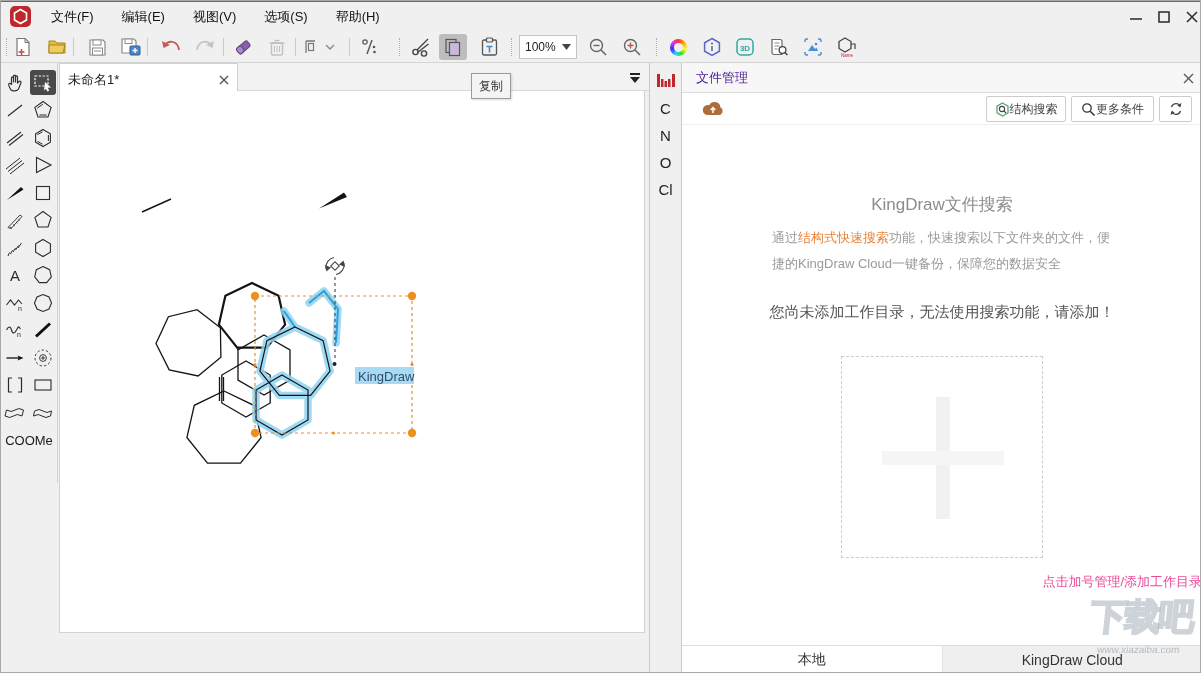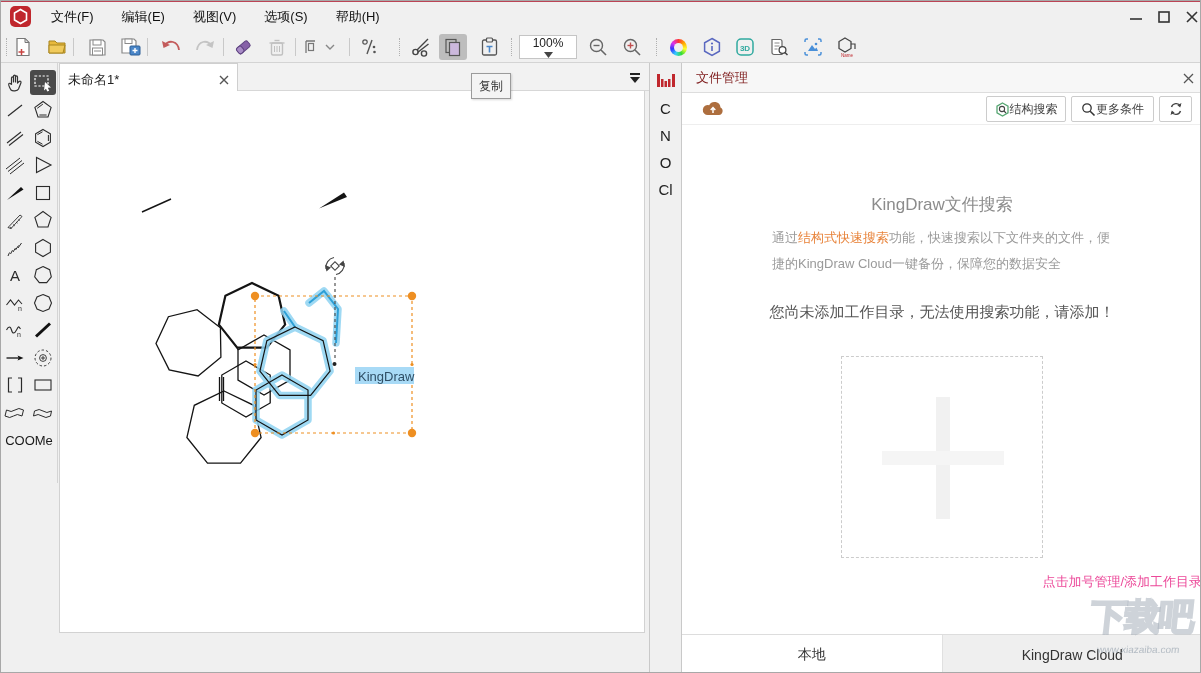--- a/index.html
+++ b/index.html
@@ -12,21 +12,21 @@
   .menu-item { font-size:13px; color:#111; padding:0 14px; line-height:30px; cursor:default; }
   .login-pill { position:absolute; left:1020px; top:6px; width:70px; height:19px; border-radius:10px; background:#dc7a6b; color:#fff; font-size:12px; text-align:center; line-height:19px;margin-top:23px; }
   .winbtn { position:absolute; top:4px; width:22px; height:22px; display:flex; align-items:center; justify-content:center; }
 
   
   .main-toolbar { position:absolute; left:0; top:30px; width:100%; height:32px; background:#f0f0f0; border-bottom:1px solid #d4d4d4; }
   .tbtn { position:absolute; top:3px; width:28px; height:26px; display:flex; align-items:center; justify-content:center; border-radius:3px; }
   .tbtn.active { background:#bdbdbd; }
   .tsep { position:absolute; top:7px; width:1px; height:18px; background:#c9c9c9; }
   .tsep.dotted { background:none; border-left:1px dotted #b0b0b0; }
-  .zoombox { position:absolute; left:518px; top:4px; width:58px; height:24px; background:#fff; border:1px solid #c5c5c5; font-size:12px; color:#222; display:flex; align-items:center; justify-content:space-between; padding:0 5px;flex-direction:column; }
+  .zoombox { position:absolute; left:518px; top:4px; width:58px; height:24px; background:#fff; border:1px solid #c5c5c5; font-size:12px; color:#222; display:flex; align-items:center; justify-content:space-between; padding:0 5px; }
   .colorwheel { width:17px; height:17px; border-radius:50%; background:conic-gradient(#f33,#fa0,#ff3,#3d3,#3cf,#33f,#d3e,#f33); position:relative; }
   .colorwheel::after { content:""; position:absolute; left:4px; top:4px; width:9px; height:9px; border-radius:50%; background:#f0f0f0; }
 
   
   .tooltip { position:absolute; left:455px; top:72px; width:40px; height:26px; background:#f4f4f4; border:1px solid #9b9b9b; box-shadow:1px 1px 2px rgba(0,0,0,.15); font-size:12px; color:#333; display:flex; align-items:center; justify-content:center; z-index:30;margin-left:15px; }
 
   
   .left-toolbar { position:absolute; left:0; top:62px; width:57px; height:420px; background:#f0f0f0; border-right:1px solid #d4d4d4; padding-top:6px; display:grid; grid-template-columns:28px 28px; grid-auto-rows:27.5px; justify-items:center; align-items:center; }
   .tool { width:26px; height:25px; display:flex; align-items:center; justify-content:center; border-radius:3px; }
   .tool.active { background:#4a4a4a; }
@@ -42,34 +42,34 @@
   
   .canvas { position:absolute; left:58px; top:90px; width:586px; height:542px; background:#fff; border:1px solid #d2d2d2; border-top:none; }
 
   
   .element-bar { position:absolute; left:648px; top:62px; width:32px; height:611px; background:#f0f0f0; border-left:1px solid #c9c9c9; display:flex; flex-direction:column; align-items:center; padding-top:10px; gap:9px; }
   .element-item { font-size:15px; color:#222; line-height:18px; }
 
   
   .file-panel { position:absolute; left:680px; top:62px; width:521px; height:611px; background:#fff; border-left:1px solid #c9c9c9; }
   .fp-header { position:absolute; left:0; top:0; width:100%; height:30px; background:#f7f7f7; border-bottom:1px solid #ddd; }
-  .fp-title { position:absolute; left:14px; top:0; line-height:30px; font-size:13px; color:#7f1d1d; }
+  .fp-title { position:absolute; left:14px; top:0; line-height:30px; font-size:13px; color:#4c1d95; }
   .fp-close { position:absolute; right:8px; top:7px; }
   .fp-search { position:absolute; left:0; top:30px; width:100%; height:32px; background:#fff; border-bottom:1px solid #eee; }
   .fp-btn { position:absolute; top:3px; height:26px; background:#fff; border:1px solid #ccc; border-radius:2px; font-size:12px; color:#444; display:flex; align-items:center; justify-content:center; }
   .fp-heading { position:absolute; left:0; top:130px; width:100%; text-align:center; font-size:17px; color:#8c8c8c; }
   .fp-desc { position:absolute; left:90px; top:162px; width:346px; font-size:13px; color:#9a9a9a; line-height:26px; }
   .fp-desc .hl { color:#e8833a; }
   .fp-warning { position:absolute; left:0; top:240px; width:100%; text-align:center; font-size:15px; color:#555; }
   .plusbox { position:absolute; left:159px; top:293px; width:202px; height:202px; border:1px dashed #ccc; }
   .plusbox .v { position:absolute; left:94px; top:40px; width:14px; height:122px; background:#f1f1f1; }
   .plusbox .h { position:absolute; left:40px; top:94px; width:122px; height:14px; background:#f5f5f5; }
   .fp-hint { position:absolute; left:0; top:510px; width:100%; text-align:right; font-size:13px; color:#ec4899; }
   .fp-subhint { position:absolute; left:0; top:533px; width:100%; text-align:center; font-size:13px; color:#bdbdbd; }
-  .fp-tabs { position:absolute; left:0; bottom:0; width:100%; height:40px; border-top:1px solid #ddd; display:flex; }
+  .fp-tabs { position:absolute; left:0; bottom:0; width:100%; height:29px; border-top:1px solid #ddd; display:flex; }
   .fp-tab { flex:1; display:flex; align-items:center; justify-content:center; font-size:14px; color:#333; }
   .fp-tab.inactive { background:#efefef; border-left:1px solid #e0e0e0; }
 
   
   .watermark { position:absolute; left:1080px; top:592px; width:120px; text-align:center; transform:skewX(-6deg); pointer-events:none; z-index:40; }
   .watermark .w1 { font-size:36px; font-weight:800; color:rgba(255,255,255,.55); -webkit-text-stroke:2px rgba(165,175,185,.55); letter-spacing:-2px; }
   .watermark .w2 { font-size:10px; color:rgba(165,175,185,.8); margin-top:2px; }
 
   svg { overflow:visible; }
 </style>

